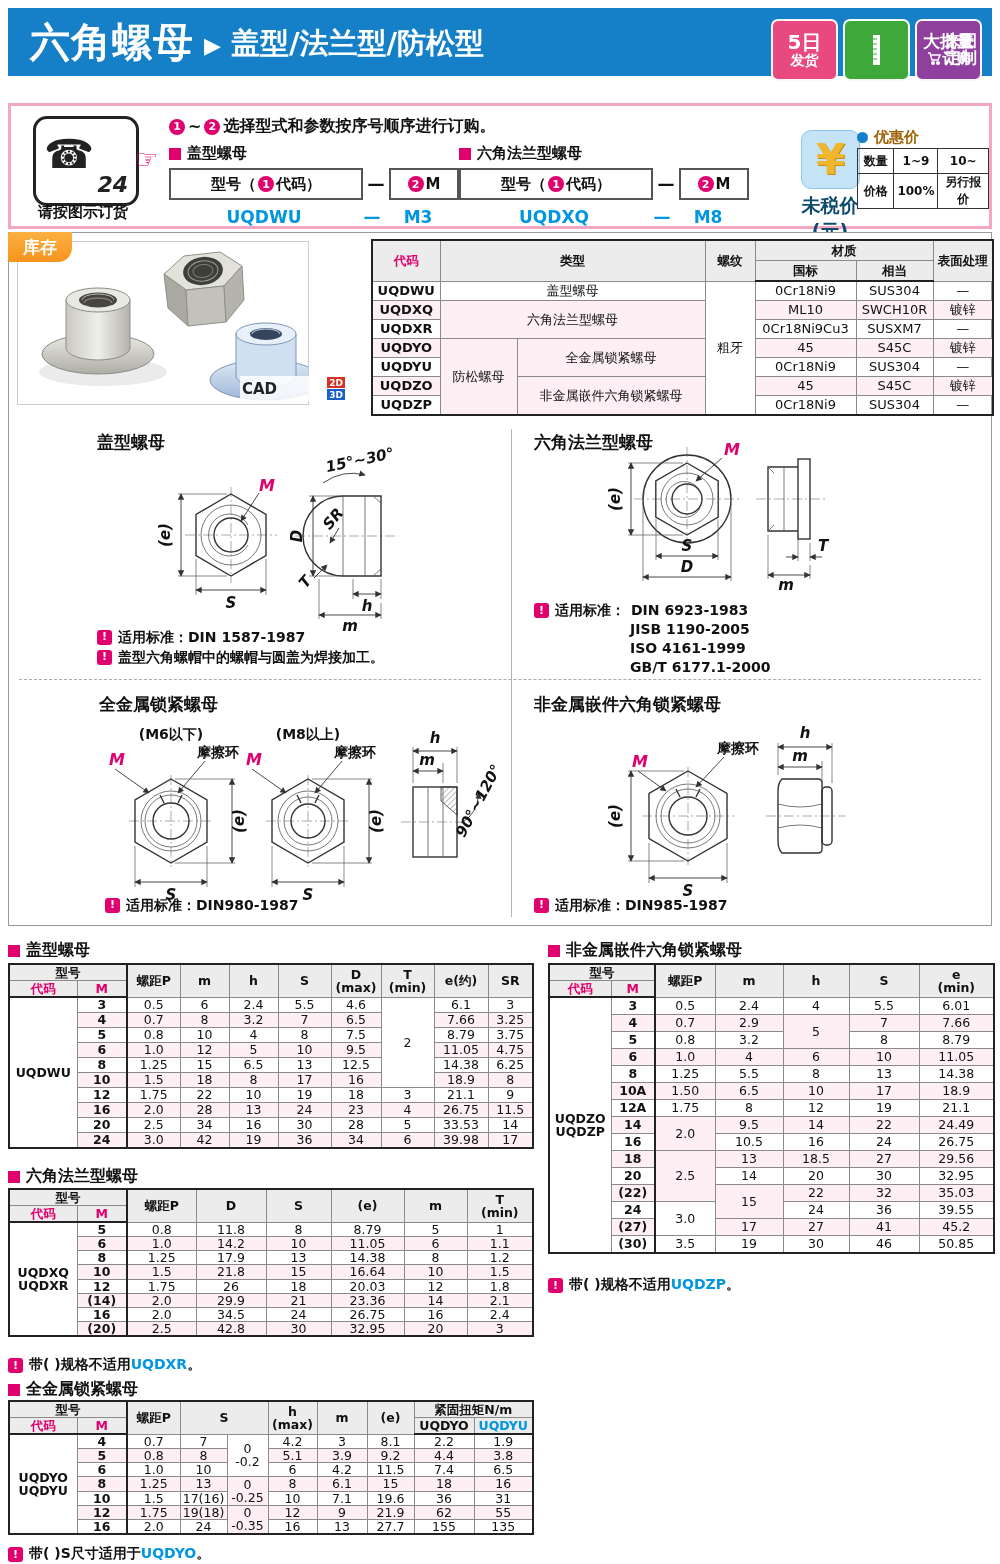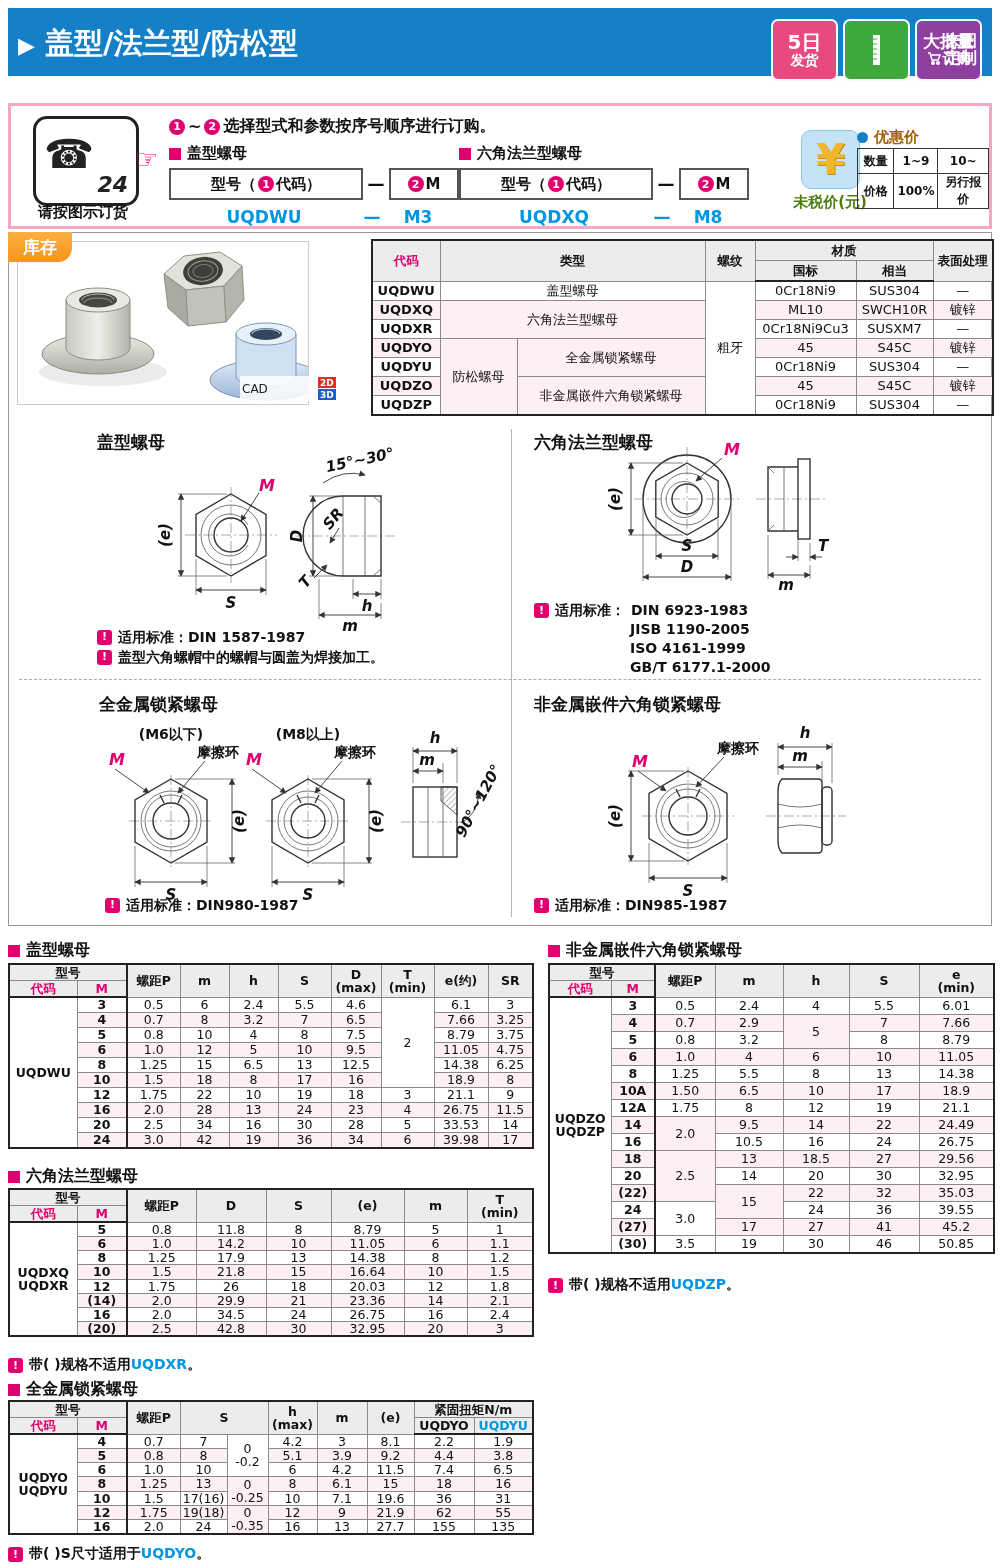--- a/index.html
+++ b/index.html
@@ -31,33 +31,33 @@
   .sqr{width:12px;height:12px;background:#e0006e;display:inline-block;flex:0 0 auto;}
   .boxrow{display:flex;align-items:center;}
   .tbox{height:28px;border:2px solid #555;display:flex;align-items:center;justify-content:center;
         font-size:15px;font-weight:bold;gap:2px;background:#fff;}
   .dashsp{width:26px;text-align:center;font-size:17px;font-weight:bold;}
   .exrow{display:flex;color:#0096e0;font-size:17px;font-weight:bold;}
   .exrow span{text-align:center;}
   .yenbox{left:790px;top:24px;width:57px;height:57px;background:#c5e3f6;border:1px solid #8fc7ea;border-radius:10px;
           display:flex;align-items:center;justify-content:center;font-size:42px;font-weight:bold;color:#f0b62c;
           text-shadow:1px 1px 0 #c78f12;}
-  .taxlbl{left:780px;top:87px;width:78px;text-align:center;color:#4d7c0f;font-weight:bold;font-size:15px;}
+  .taxlbl{left:780px;top:87px;width:78px;text-align:center;color:#0c4a6e;font-weight:bold;font-size:19px;}
   .dealrow{left:846px;top:22px;display:flex;align-items:center;gap:6px;font-size:15px;font-weight:bold;color:#a16207;}
   .dot{width:11px;height:11px;border-radius:50%;background:#1580c8;display:inline-block;}
   .pricetbl{left:846px;top:42px;border-collapse:collapse;}
   .pricetbl td{border:1px solid #333;font-size:12px;font-weight:bold;text-align:center;height:24px;padding:0 1px;}
   
   .main{left:8px;top:232px;width:982px;height:692px;border:1px solid #999;background:#fff;}
   .stock{left:-1px;top:-1px;width:64px;height:30px;background:linear-gradient(#fbb040,#f7941e);color:#fff;
          font-size:17px;font-weight:bold;display:flex;align-items:center;justify-content:center;
          border-radius:2px 2px 14px 2px;z-index:3;}
   .photo{left:8px;top:8px;width:290px;height:162px;border:1px solid #ccc;background:#fff;}
   .cadbadge{left:222px;top:134px;display:flex;align-items:center;gap:2px;background:rgba(255,255,255,.85);padding:1px 2px;}
-  .cadtxt{font-size:12px;font-weight:normal;color:#222;}
+  .cadtxt{font-size:15px;font-weight:bold;color:#222;}
   .cadchips{display:flex;flex-direction:column;gap:1px;padding-left:48px;}
   .chip{width:18px;height:11px;color:#fff;font-size:9px;font-weight:bold;display:flex;align-items:center;justify-content:center;}
   .c2d{background:#d93025;} .c3d{background:#1a5fc8;}
   .vdiv{left:502px;top:196px;width:1px;height:488px;background:#b5b5b5;}
   .hdash{left:10px;top:446px;width:962px;border-top:1px dashed #aaa;height:0;}
   .quad{overflow:visible;}
   .q-title{position:absolute;font-size:17px;font-weight:bold;}
   .q-notes{position:absolute;font-size:14px;font-weight:bold;line-height:20px;}
   .nline{display:flex;align-items:center;gap:6px;}
   .nicon{width:15px;height:15px;background:#e0006e;color:#fff;border-radius:3px;font-size:11px;font-weight:bold;
@@ -118,20 +118,21 @@
         <stop offset="1" stop-color="#b3b3ab"></stop>
     </linearGradient>
     <linearGradient id="pg3" x1="0" y1="0" x2="0" y2="1">
       <stop offset="0" stop-color="#dfeaf6"></stop>
         <stop offset="1" stop-color="#9cb6d6"></stop>
     </linearGradient>
   </defs>
 </svg>
 
 <div class="abs hdr">
+  <span class="hdr-title">六角螺母</span>
   <span class="hdr-arrow">▶</span>
   <span class="hdr-sub">盖型/法兰型/防松型</span>
   <div class="badges">
     <div class="badge b-pink">
       <span class="l1">5日</span>
       <span class="l2">发货</span>
     </div>
     <div class="badge b-green">
       <span class="l2">
         <svg width="9" height="30" viewBox="0 0 9 30">

